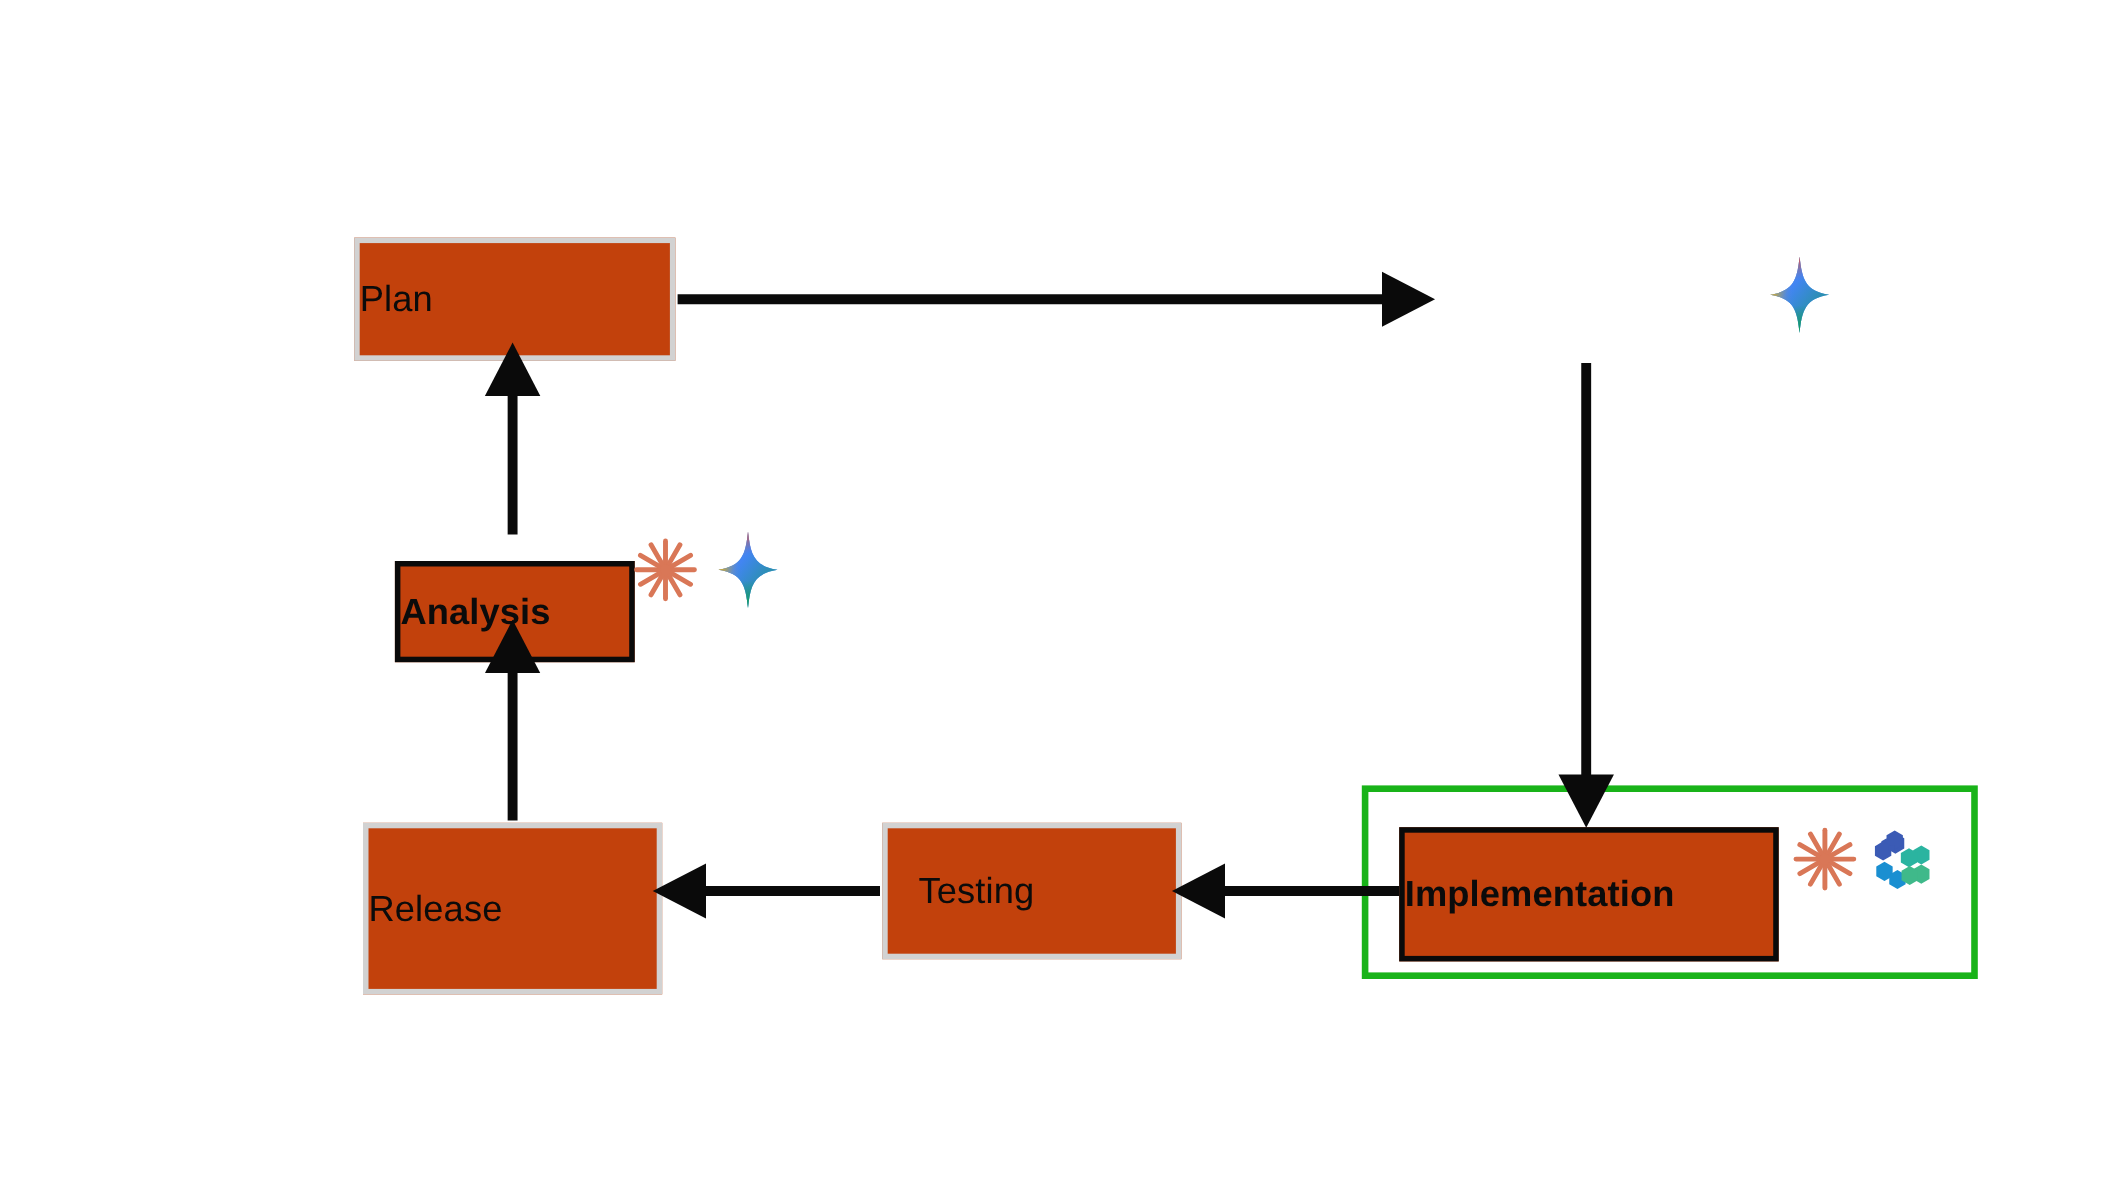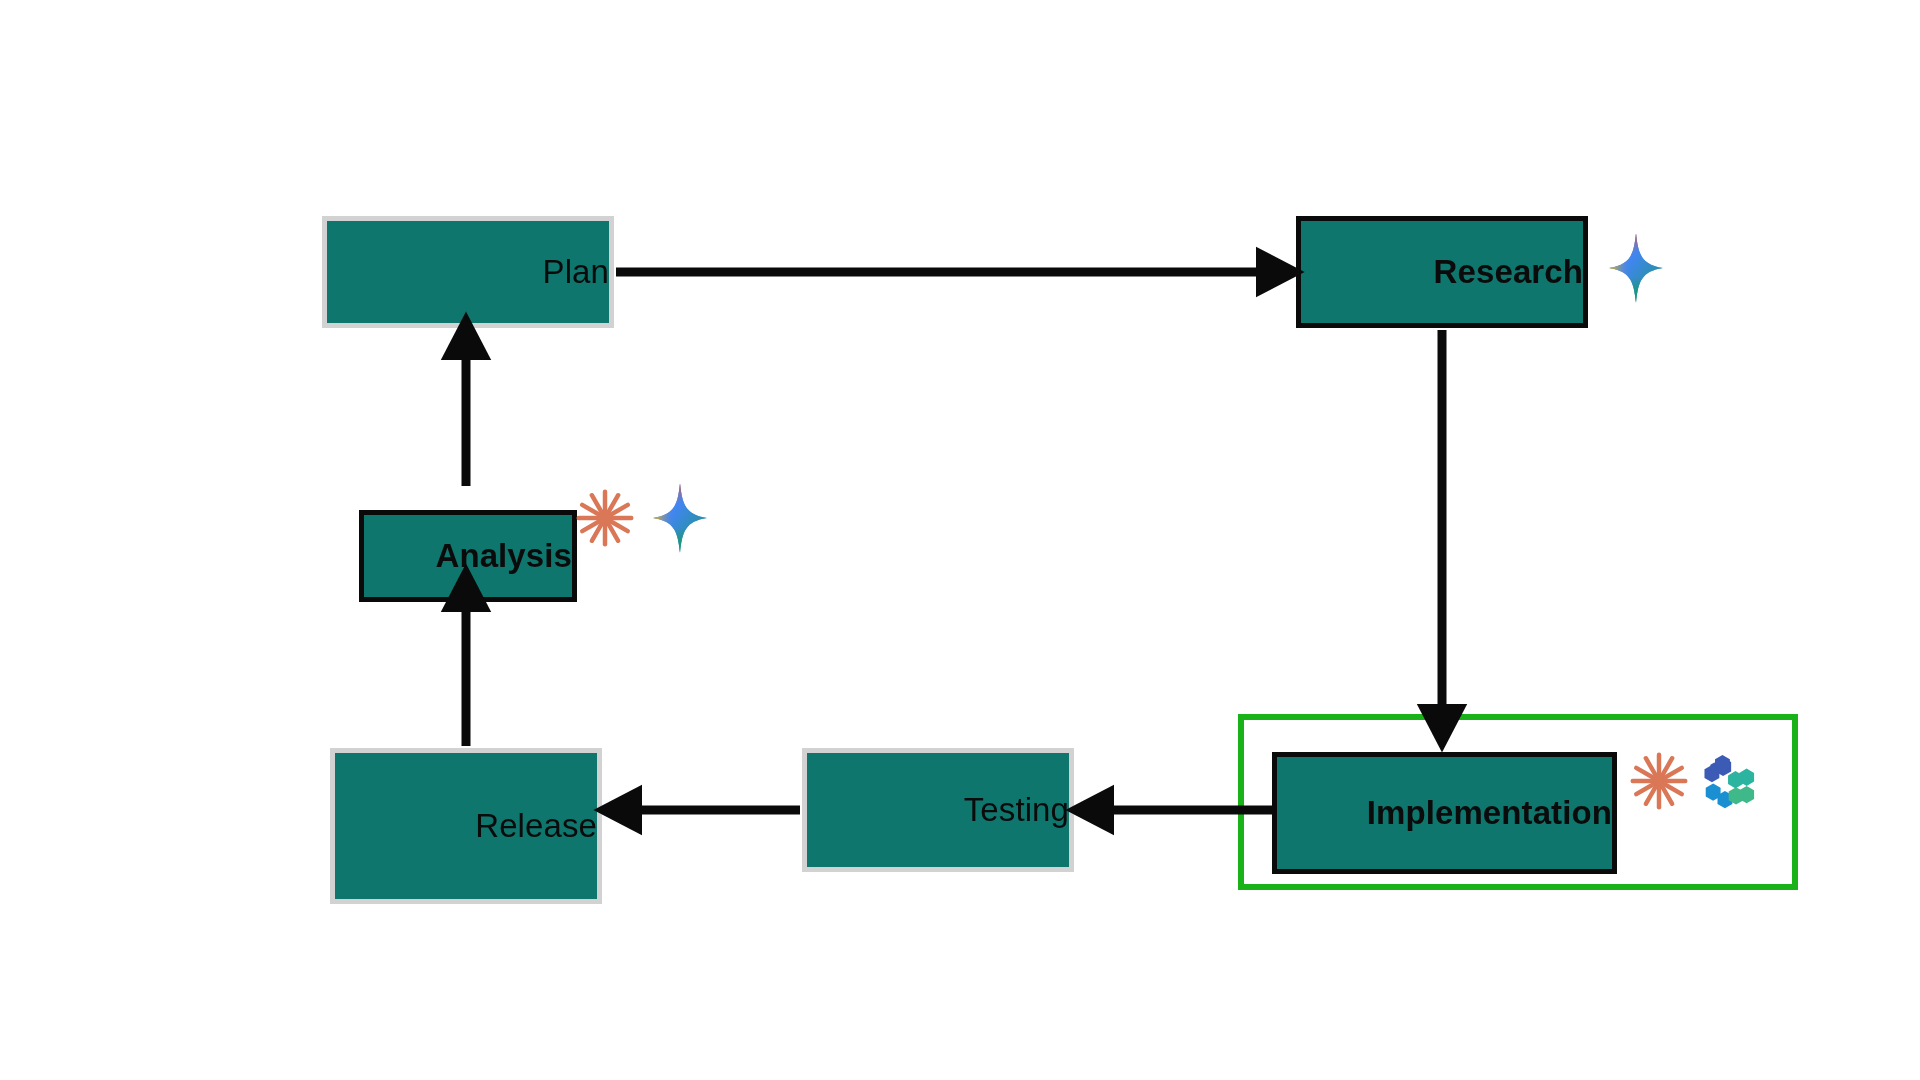--- a/index.html
+++ b/index.html
@@ -22,22 +22,22 @@
     width: 1920px;
     height: 1080px;
   }
 
   
   .node {
     position: absolute;
     box-sizing: border-box;
     display: flex;
     align-items: center;
-    justify-content: flex-end;
-    background: #0f766e;
+    justify-content: flex-start;
+    background: #c2410c;
     z-index: 5;
   }
   .node-label {
     color: #0b0b0b;
     white-space: nowrap;
     letter-spacing: 0.1px;
   }
 
   
   .node.muted {
@@ -55,21 +55,21 @@
   .node.active .node-label {
     font-size: 33px;
     font-weight: 600;
   }
 
   
   #node-plan      { left: 322px;  top: 216px;  width: 292px;  height: 112px; }
   #node-research  { left: 1296px; top: 216px;  width: 292px;  height: 112px; }
   #node-analysis  { left: 359px;  top: 488px;  width: 218px;  height: 92px;  }
   #node-release   { left: 330px;  top: 748px;  width: 272px;  height: 156px; }
-  #node-testing   { left: 802px;  top: 748px;  width: 272px;  height: 124px; }
+  #node-testing   { left: 802px;  top: 748px;  width: 272px;  height: 124px; padding-left: 28px; }
   #node-implementation {
     left: 1272px; top: 752px; width: 345px; height: 122px;
   }
 
   
   #highlight-implementation-group {
     position: absolute;
     left: 1238px;
     top: 714px;
     width: 560px;
@@ -138,23 +138,20 @@
 
     <line x1="466" y1="746" x2="466" y2="585" stroke="#0a0a0a" stroke-width="9" marker-end="url(#ah-up)"></line>
 
     <line x1="466" y1="486" x2="466" y2="333" stroke="#0a0a0a" stroke-width="9" marker-end="url(#ah-up)"></line>
   </svg>
 
   <div class="node muted" id="node-plan" style="border-color: rgb(210, 210, 210);">
     <span class="node-label" style="color: rgb(11, 11, 11);">Plan</span>
   </div>
 
-  <div class="node active" id="node-research" style="border-color: rgb(10, 10, 10);">
-    <span class="node-label" style="color: rgb(11, 11, 11);">Research</span>
-  </div>
 
   <div class="node active" id="node-analysis" style="border-color: rgb(10, 10, 10); margin-top: 22px;">
     <span class="node-label" style="color: rgb(11, 11, 11);">Analysis</span>
   </div>
 
   <div class="node muted" id="node-release" style="border-color: rgb(210, 210, 210);">
     <span class="node-label" style="color: rgb(11, 11, 11);">Release</span>
   </div>
 
   <div class="node muted" id="node-testing" style="border-color: rgb(210, 210, 210);">

